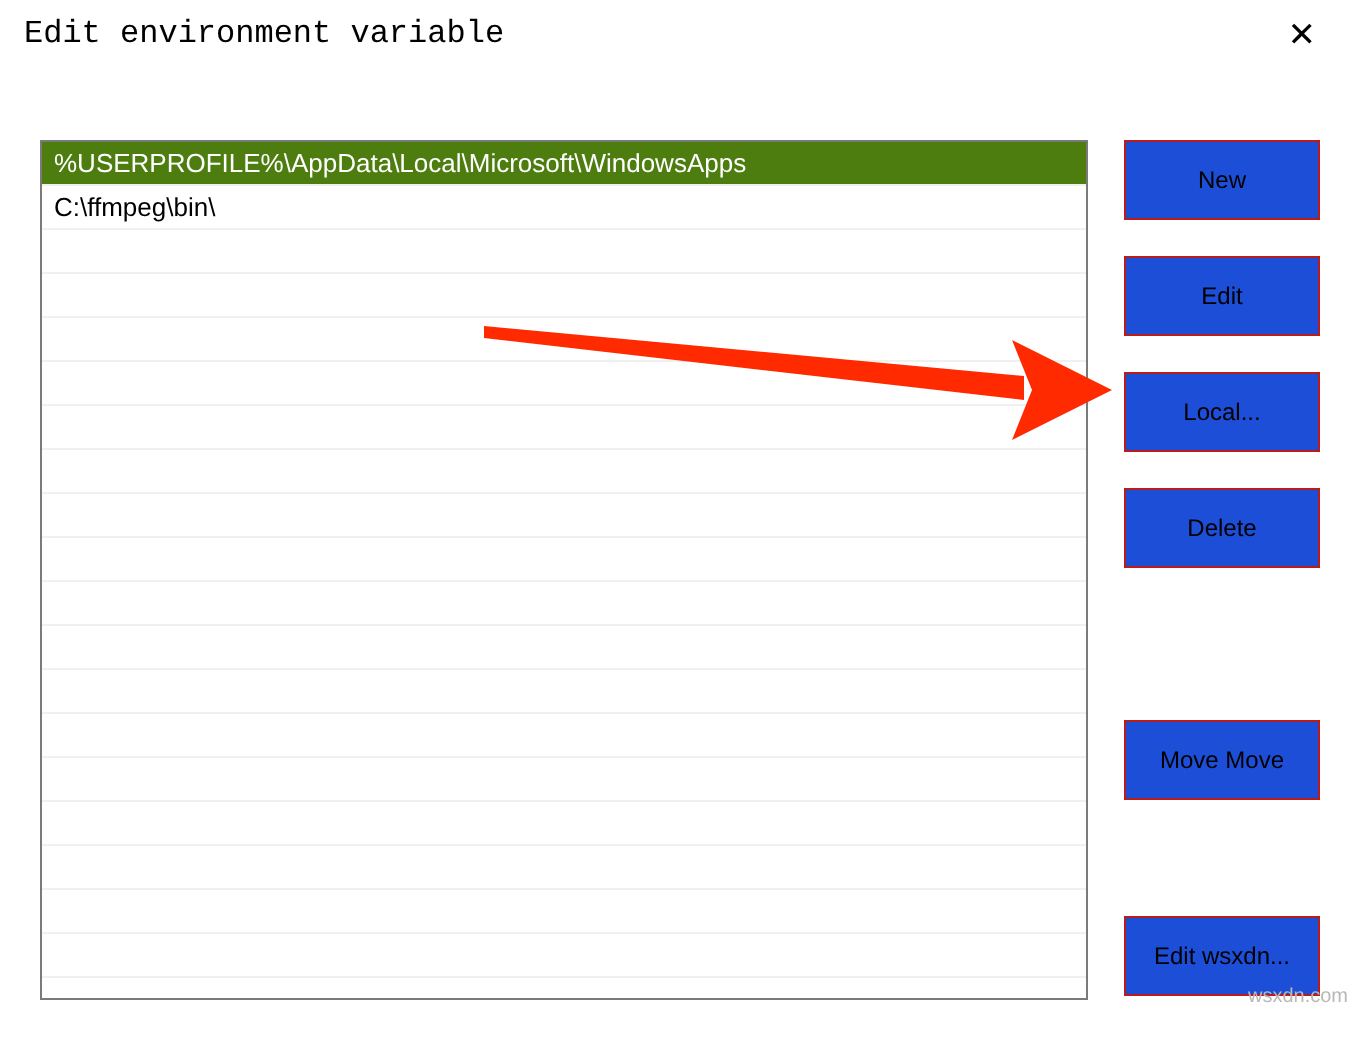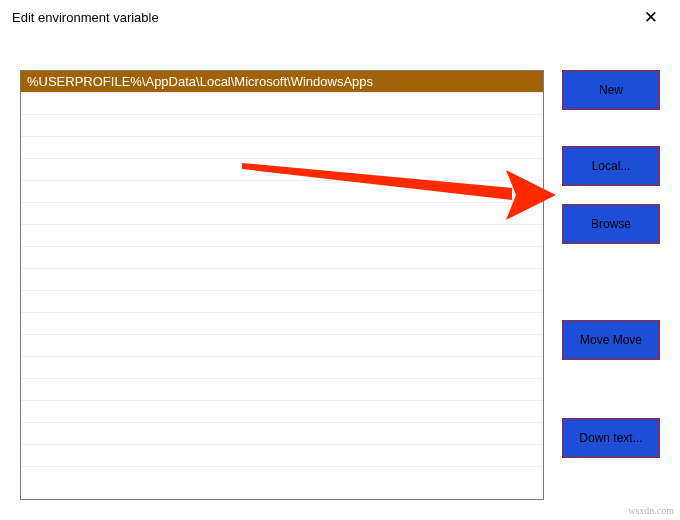--- a/index.html
+++ b/index.html
@@ -14,22 +14,23 @@
     }
     .titlebar {
       height: 34px;
       display: flex;
       align-items: center;
       justify-content: space-between;
       padding: 0 14px 0 12px;
       background: #ffffff;
     }
     .titlebar .title {
-      font-size: 13px;
+      font-size: 16px;
       color: #000;
+      font-family: Liberation Mono, monospace;
     }
     .titlebar .close {
       font-size: 17px;
       font-weight: 300;
       color: #000;
       cursor: pointer;
       padding: 4px 8px;
       line-height: 1;
     }
     .content {
@@ -50,21 +51,21 @@
       line-height: 22px;
       padding: 0 6px;
       font-size: 13px;
       border-bottom: 1px solid #f0f0f0;
       white-space: nowrap;
       overflow: hidden;
       text-overflow: clip;
       cursor: default;
     }
     .listrow.selected {
-      background: #a16207;
+      background: #4d7c0f;
       color: #ffffff;
     }
     .buttons {
       width: 98px;
       display: flex;
       flex-direction: column;
     }
     .btn {
       height: 40px;
       background: #1d4ed8;
@@ -81,37 +82,38 @@
       position: absolute;
       left: 238px;
       top: 150px;
       width: 320px;
       height: 70px;
       pointer-events: none;
     }
     .watermark {
       position: absolute;
       right: 6px;
-      bottom: 4px;
+      bottom: 16px;
       font-size: 10px;
       color: #b8b8b8;
-      font-family: Liberation Serif, serif;
+      font-family: Liberation Sans, sans-serif;
     }
   </style>
 </head>
 <body>
 
 <div class="titlebar">
   <span class="title">Edit environment variable</span>
   <span class="close">✕</span>
 </div>
 
 <div class="content">
   <div class="listbox" id="listbox">
       <div class="listrow selected">%USERPROFILE%\AppData\Local\Microsoft\WindowsApps</div>
+      <div class="listrow">C:\ffmpeg\bin\</div>
       <div class="listrow"></div>
       <div class="listrow"></div>
       <div class="listrow"></div>
       <div class="listrow"></div>
       <div class="listrow"></div>
       <div class="listrow"></div>
       <div class="listrow"></div>
       <div class="listrow"></div>
       <div class="listrow"></div>
       <div class="listrow"></div>
@@ -120,29 +122,30 @@
       <div class="listrow"></div>
       <div class="listrow"></div>
       <div class="listrow"></div>
       <div class="listrow"></div>
       <div class="listrow"></div>
     </div>
 
   <div class="buttons">
     <button class="btn">New</button>
     <div class="gap-small"></div>
+    <button class="btn">Edit</button>
     <div class="gap-small"></div>
     <button class="btn">Local...</button>
     <div class="gap-small"></div>
-    <button class="btn">Browse</button>
+    <button class="btn">Delete</button>
     <div class="gap-large"></div>
     <div class="gap-small"></div>
     <button class="btn">Move Move</button>
     <div class="gap-large"></div>
-    <button class="btn">Down text...</button>
+    <button class="btn">Edit wsxdn...</button>
   </div>
 </div>
 
 <div class="arrow-wrap">
   <svg width="320" height="80" viewBox="0 0 320 80">
     <defs>
       <linearGradient id="g" x1="0" y1="0" x2="1" y2="0">
         <stop offset="0%" stop-color="#ff2a00"></stop>
         <stop offset="100%" stop-color="#ff2a00"></stop>
       </linearGradient>

